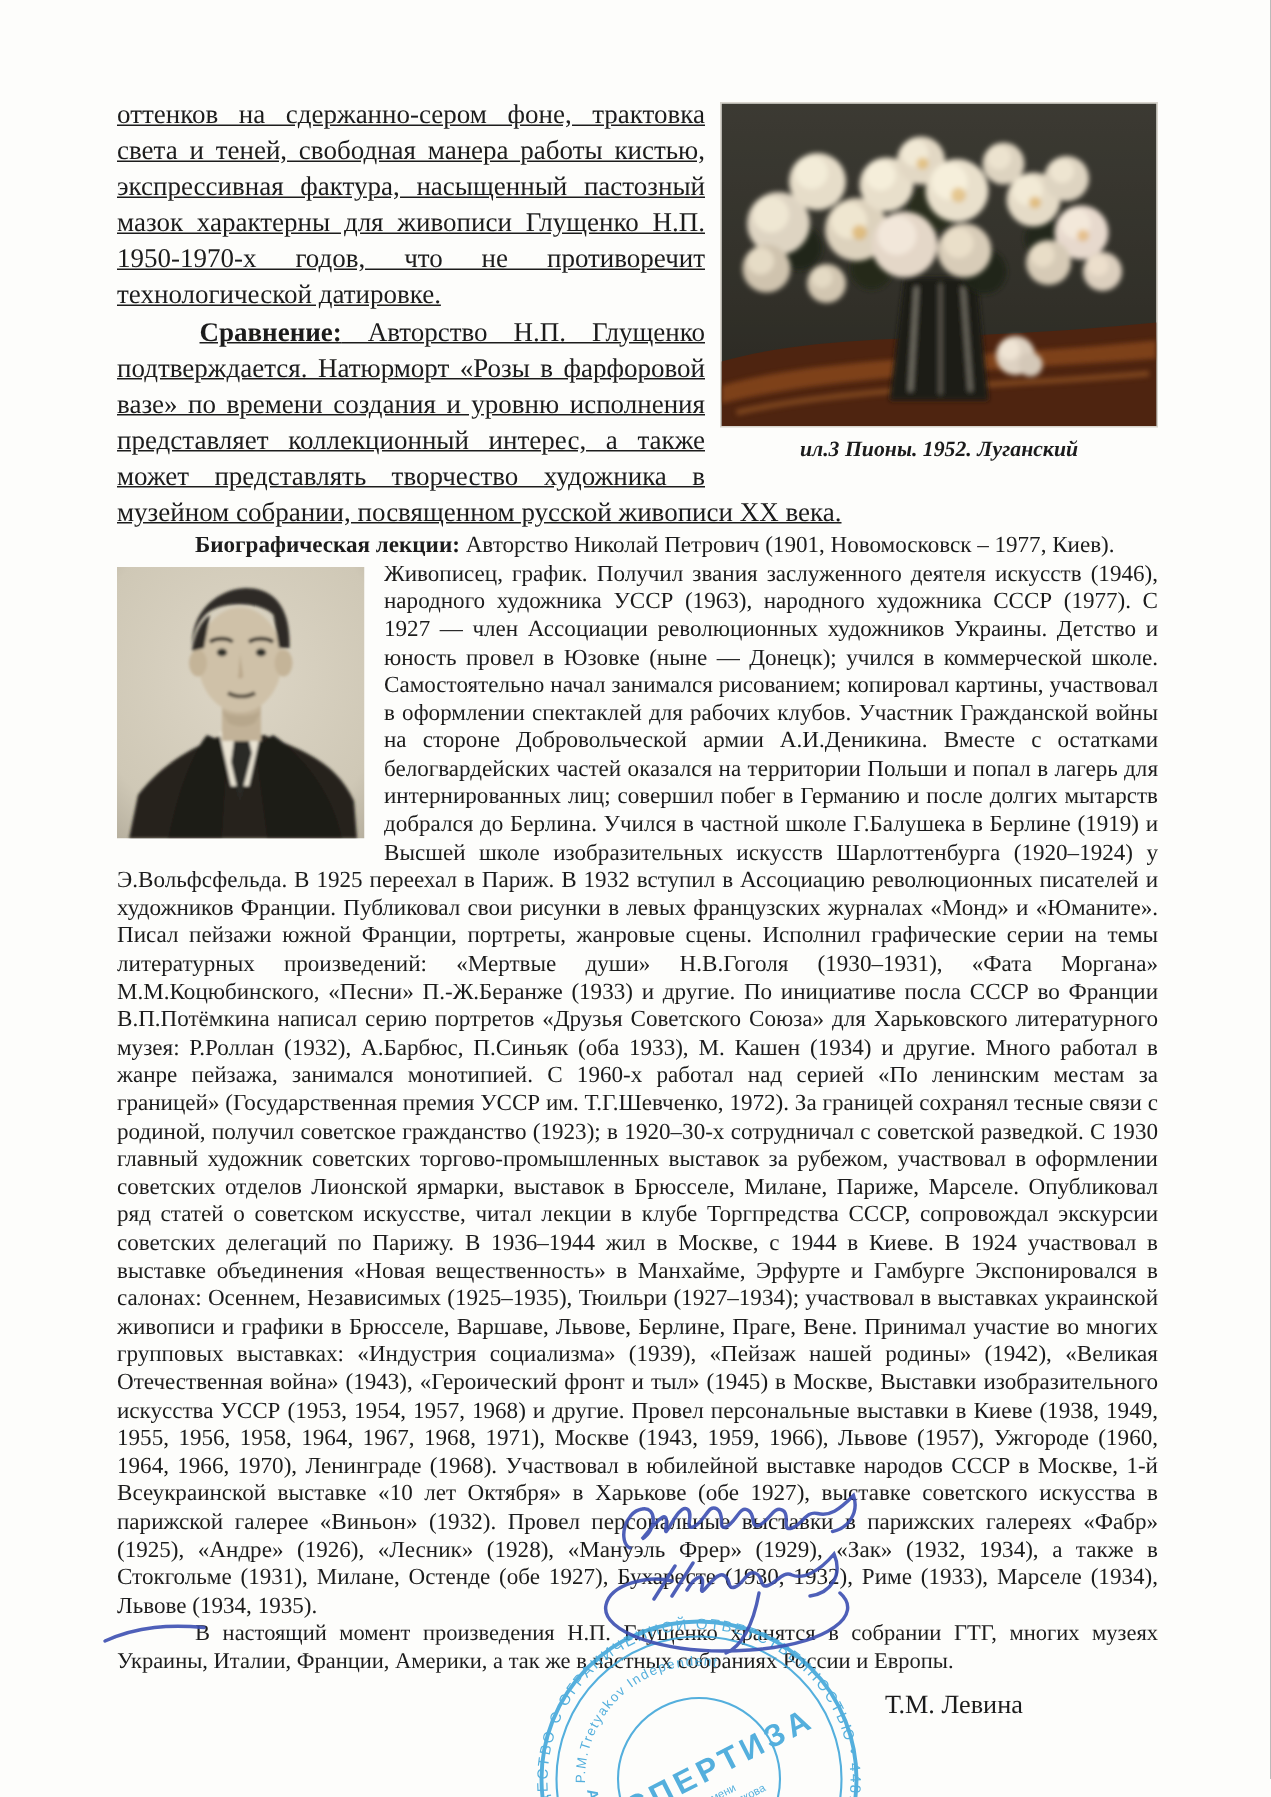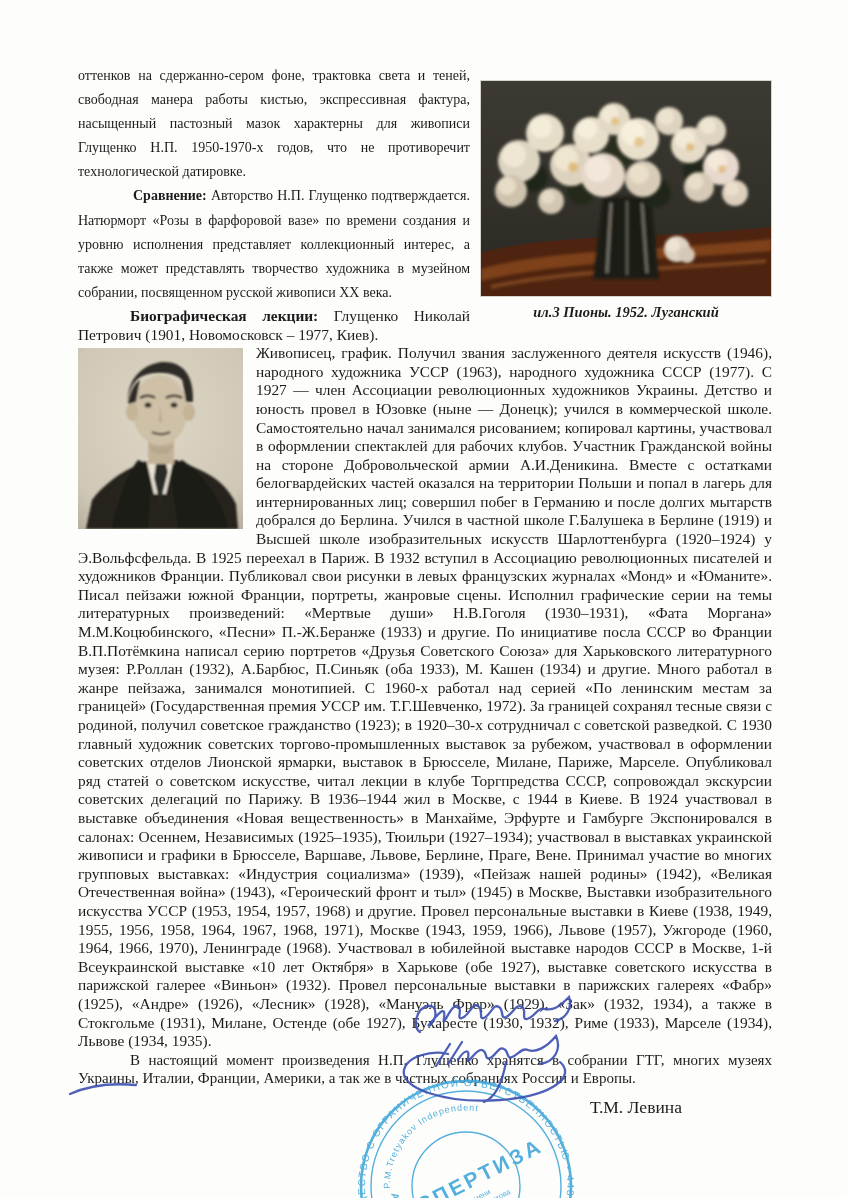--- a/index.html
+++ b/index.html
@@ -1,24 +1,24 @@
 <!DOCTYPE html>
 <html><head>
 <meta charset="utf-8">
 <style>
   html,body{margin:0;padding:0;background:#888;}
   .page{position:relative;width:847px;height:1198px;background:#fdfdfb;overflow:hidden;
         font-family:"Liberation Serif","DejaVu Serif",serif;color:#1c1c1c;}
   .content{position:absolute;left:78px;top:64px;width:694px;}
   
-  .figure{float:right;width:292px;margin:16px 0 8px 10px;}
+  .figure{float:right;width:292px;margin:4px 0 8px 10px;}
   .painting{display:block;width:290px;height:215px;border:1px solid #d8d4cc;}
   .caption{margin-top:7px;text-align:center;font-weight:bold;font-style:italic;
            font-size:14.5px;line-height:17px;}
-  .intro p{margin:0;text-align:justify;font-size:14px;line-height:24.1px;}
+  .intro p{margin:0;text-align:justify;font-size:18px;line-height:24.1px;text-decoration:underline;}
   .indent{text-indent:55px;}
   .lead{font-weight:bold;}
   
   .bio-first{margin:2px 0 0 0;text-align:justify;font-size:15.4px;line-height:18.6px;text-indent:52px;}
   .bio-rest{margin:0;text-align:justify;font-size:15.4px;line-height:18.6px;}
   .photo{float:left;width:165px;height:181px;margin:4px 13px 4px 0;}
   .closing{margin:0;text-align:justify;font-size:15px;line-height:18.6px;text-indent:52px;}
   
   .sig-block{margin-top:6px;font-size:17.5px;}
   .sig-row{position:relative;height:26px;line-height:26px;}
@@ -107,21 +107,21 @@
       <div class="caption">
         <div>ил.3 Пионы. 1952. Луганский</div>
       </div>
     </div>
 
     <div class="intro">
       <p>оттенков на сдержанно-сером фоне, трактовка света и теней, свободная манера работы кистью, экспрессивная фактура, насыщенный пастозный мазок характерны для живописи Глущенко Н.П. 1950-1970-х годов, что не противоречит технологической датировке.</p>
       <p class="indent"><span class="lead">Сравнение:</span><span> Авторство Н.П. Глущенко подтверждается. Натюрморт «Розы в фарфоровой вазе» по времени создания и уровню исполнения представляет коллекционный интерес, а также может представлять творчество художника в музейном собрании, посвященном русской живописи XX века.</span></p>
     </div>
 
-    <p class="bio-first"><span class="lead">Биографическая лекции:</span><span> Глущенко Николай Петрович (1901, Новомосковск – 1977, Киев).</span></p>
+    <p class="bio-first"><span class="lead">Биографическая лекции:</span><span> Авторство Николай Петрович (1901, Новомосковск – 1977, Киев).</span></p>
 
     <div class="bio-rest">
       <svg class="photo" viewBox="0 0 165 181" xmlns="http://www.w3.org/2000/svg">
         <defs>
           <radialGradient id="pbg" cx="0.5" cy="0.4" r="0.8">
             <stop offset="0" stop-color="#ddd6c6"></stop>
               <stop offset="0.75" stop-color="#cfc8b6"></stop>
               <stop offset="1" stop-color="#b4ad9c"></stop>
           </radialGradient>
           <filter id="psoft" x="-20%" y="-20%" width="140%" height="140%">

